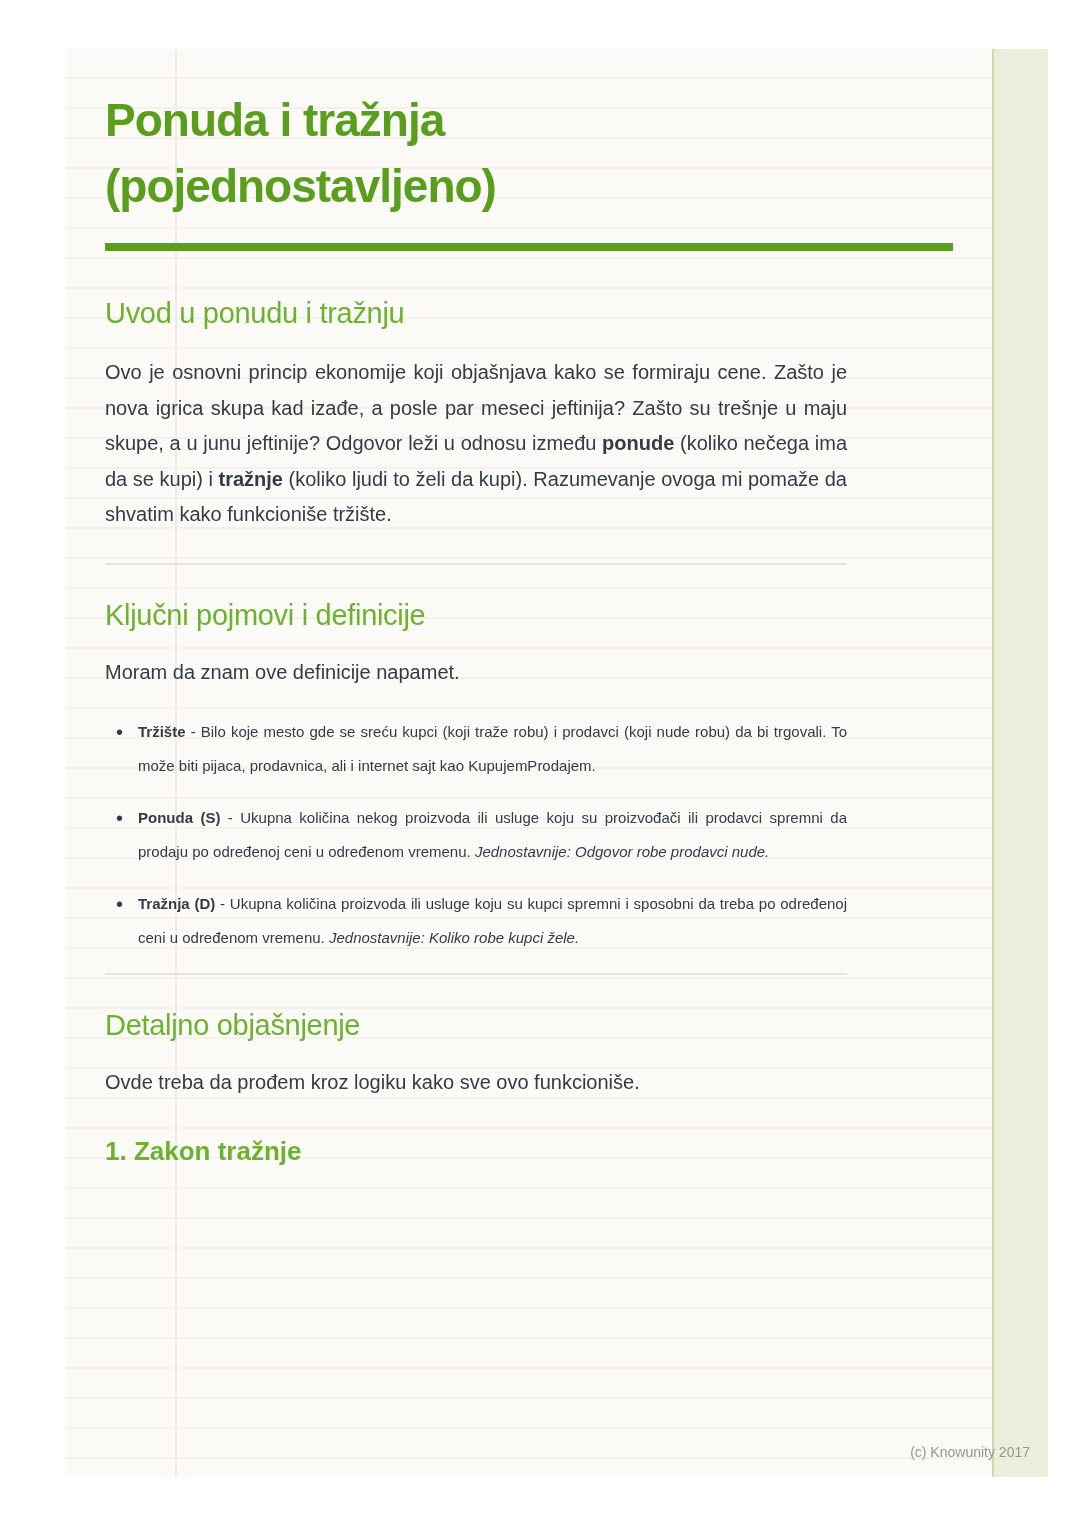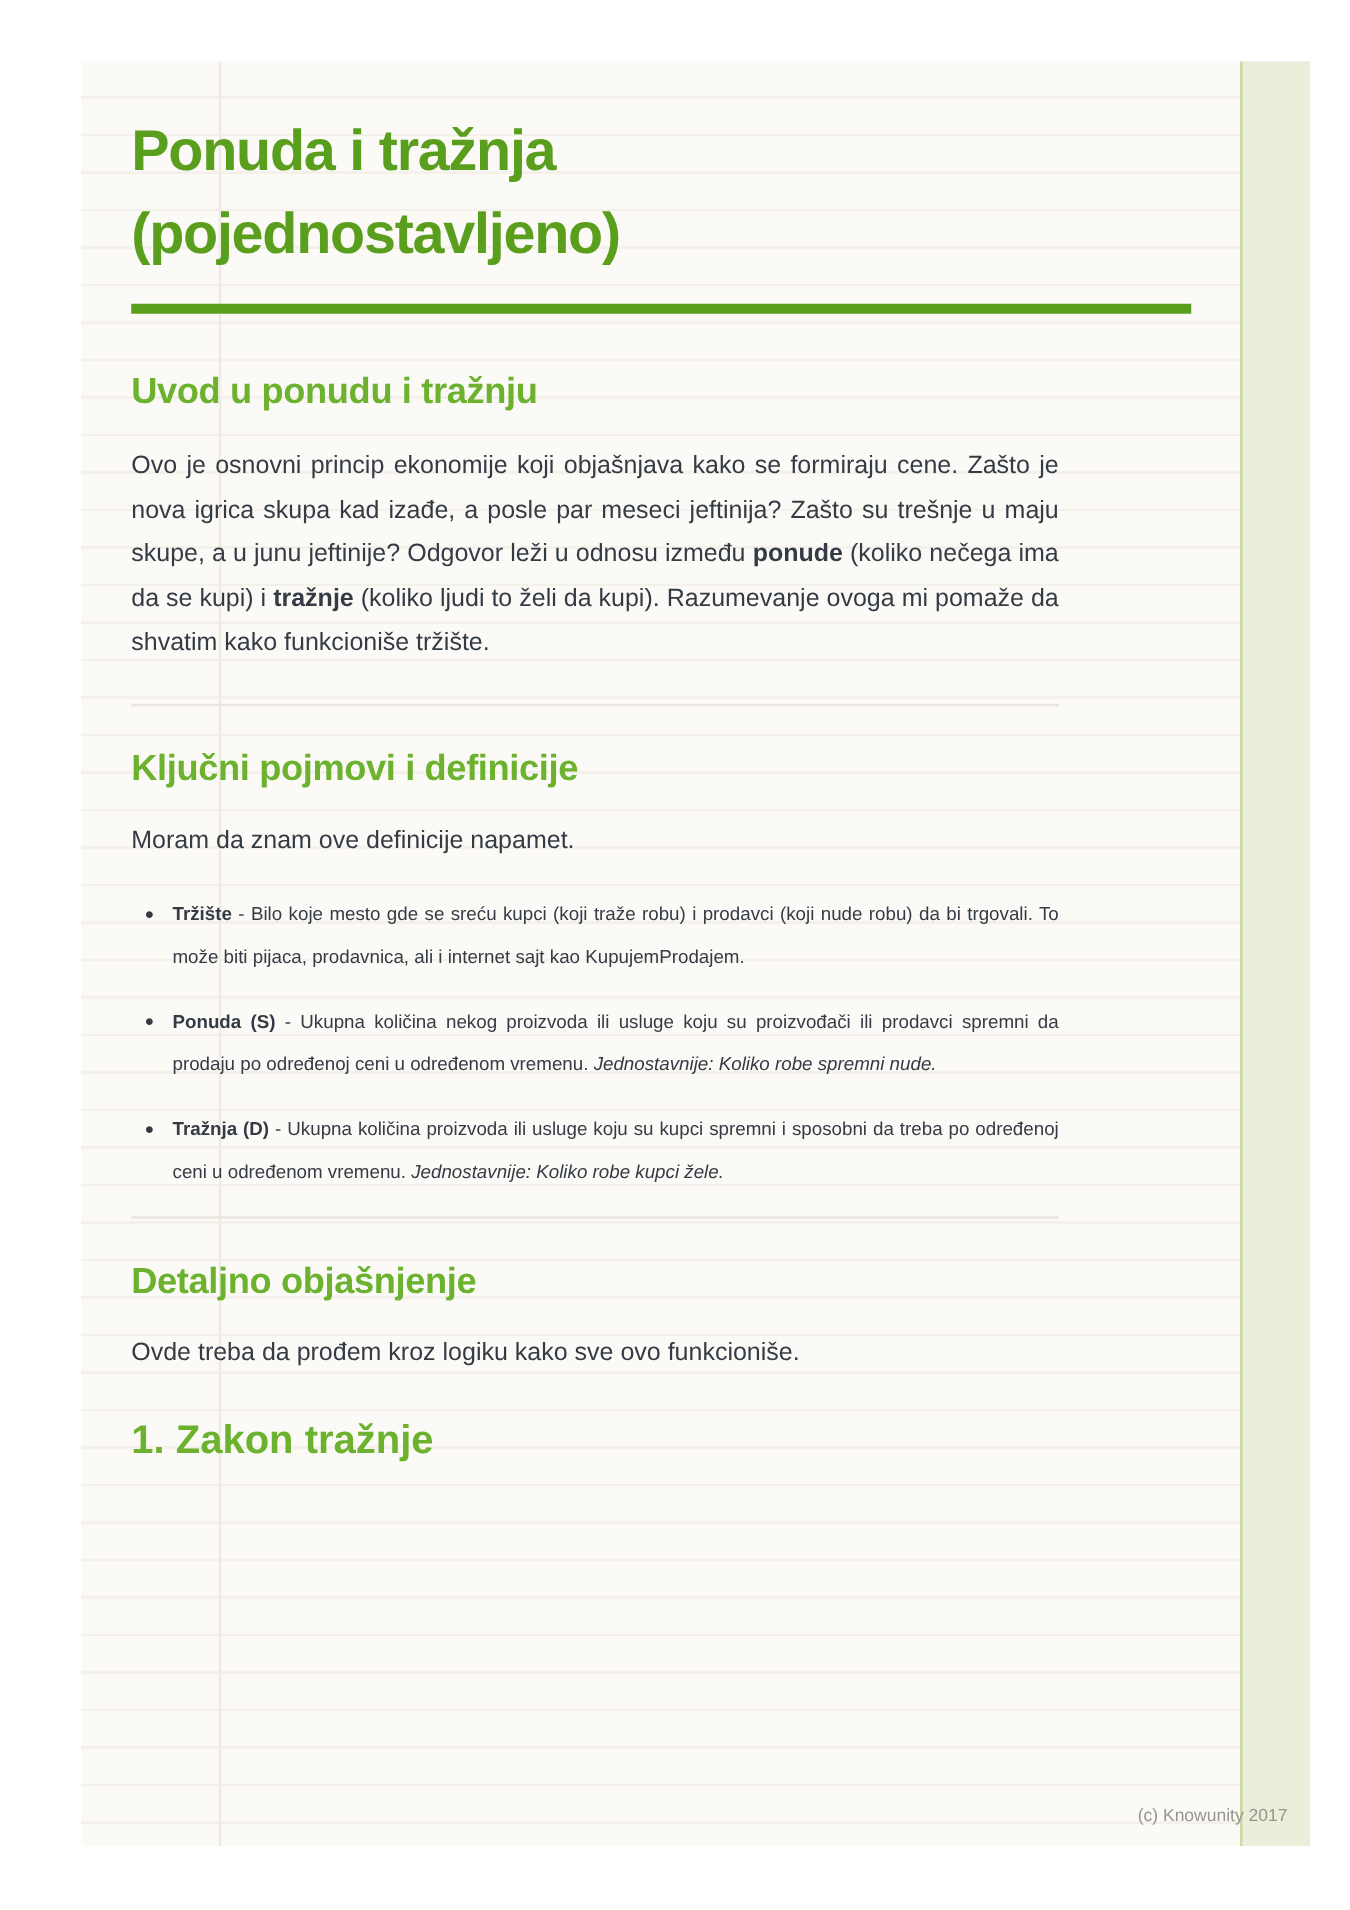--- a/index.html
+++ b/index.html
@@ -46,27 +46,27 @@
     font-size:46px;line-height:66px;font-weight:bold;
     letter-spacing:-1px;
     color:var(--title-green);
   }
   .title-rule{
     width:848px;height:8px;margin-top:24px;
     background:var(--title-green);
   }
   h2{
     margin:0;
-    font-size:29px;line-height:36px;font-weight:bold;
+    font-size:29px;line-height:36px;font-weight:normal;
     letter-spacing:-0.3px;
     color:var(--heading-green);
   }
   h3{
     margin:0;
-    font-size:32px;line-height:30px;font-weight:bold;
+    font-size:26px;line-height:30px;font-weight:bold;
     color:var(--heading-green);
   }
   p{
     margin:0;
     font-size:20px;line-height:35.5px;
     text-align:justify;
   }
   .mt-h2-first{margin-top:44px;}
   .mt-para{margin-top:24px;}
   .divider{
@@ -114,21 +114,21 @@
 
     <h2 class="mt-h2-first">Uvod u ponudu i tražnju</h2>
     <p class="mt-para"><span>Ovo je osnovni princip ekonomije koji objašnjava kako se formiraju cene. Zašto je nova igrica skupa kad izađe, a posle par meseci jeftinija? Zašto su trešnje u maju skupe, a u junu jeftinije? Odgovor leži u odnosu između </span><span class="b">ponude</span><span> (koliko nečega ima da se kupi) i </span><span class="b">tražnje</span><span> (koliko ljudi to želi da kupi). Razumevanje ovoga mi pomaže da shvatim kako funkcioniše tržište.</span></p>
 
     <div class="divider divider-1"></div>
 
     <h2 class="mt-h2">Ključni pojmovi i definicije</h2>
     <p class="mt-intro">Moram da znam ove definicije napamet.</p>
     <ul class="terms" id="terms-list">
         <li><span class="b">Tržište</span><span> - Bilo koje mesto gde se sreću kupci (koji traže robu) i prodavci (koji nude robu) da bi trgovali. To može biti pijaca, prodavnica, ali i internet sajt kao KupujemProdajem.</span></li>
-        <li><span class="b">Ponuda (S)</span><span> - Ukupna količina nekog proizvoda ili usluge koju su proizvođači ili prodavci spremni da prodaju po određenoj ceni u određenom vremenu. </span><span class="i">Jednostavnije: Koliko robe spremni nude.</span></li>
+        <li><span class="b">Ponuda (S)</span><span> - Ukupna količina nekog proizvoda ili usluge koju su proizvođači ili prodavci spremni da prodaju po određenoj ceni u određenom vremenu. </span><span class="i">Jednostavnije: Odgovor robe prodavci nude.</span></li>
         <li><span class="b">Tražnja (D)</span><span> - Ukupna količina proizvoda ili usluge koju su kupci spremni i sposobni da treba po određenoj ceni u određenom vremenu. </span><span class="i">Jednostavnije: Koliko robe kupci žele.</span></li>
       </ul>
 
     <div class="divider divider-2"></div>
 
     <h2 class="mt-h2">Detaljno objašnjenje</h2>
     <p class="mt-intro">Ovde treba da prođem kroz logiku kako sve ovo funkcioniše.</p>
     <h3 class="mt-h3">1. Zakon tražnje</h3>
   </div>
 

